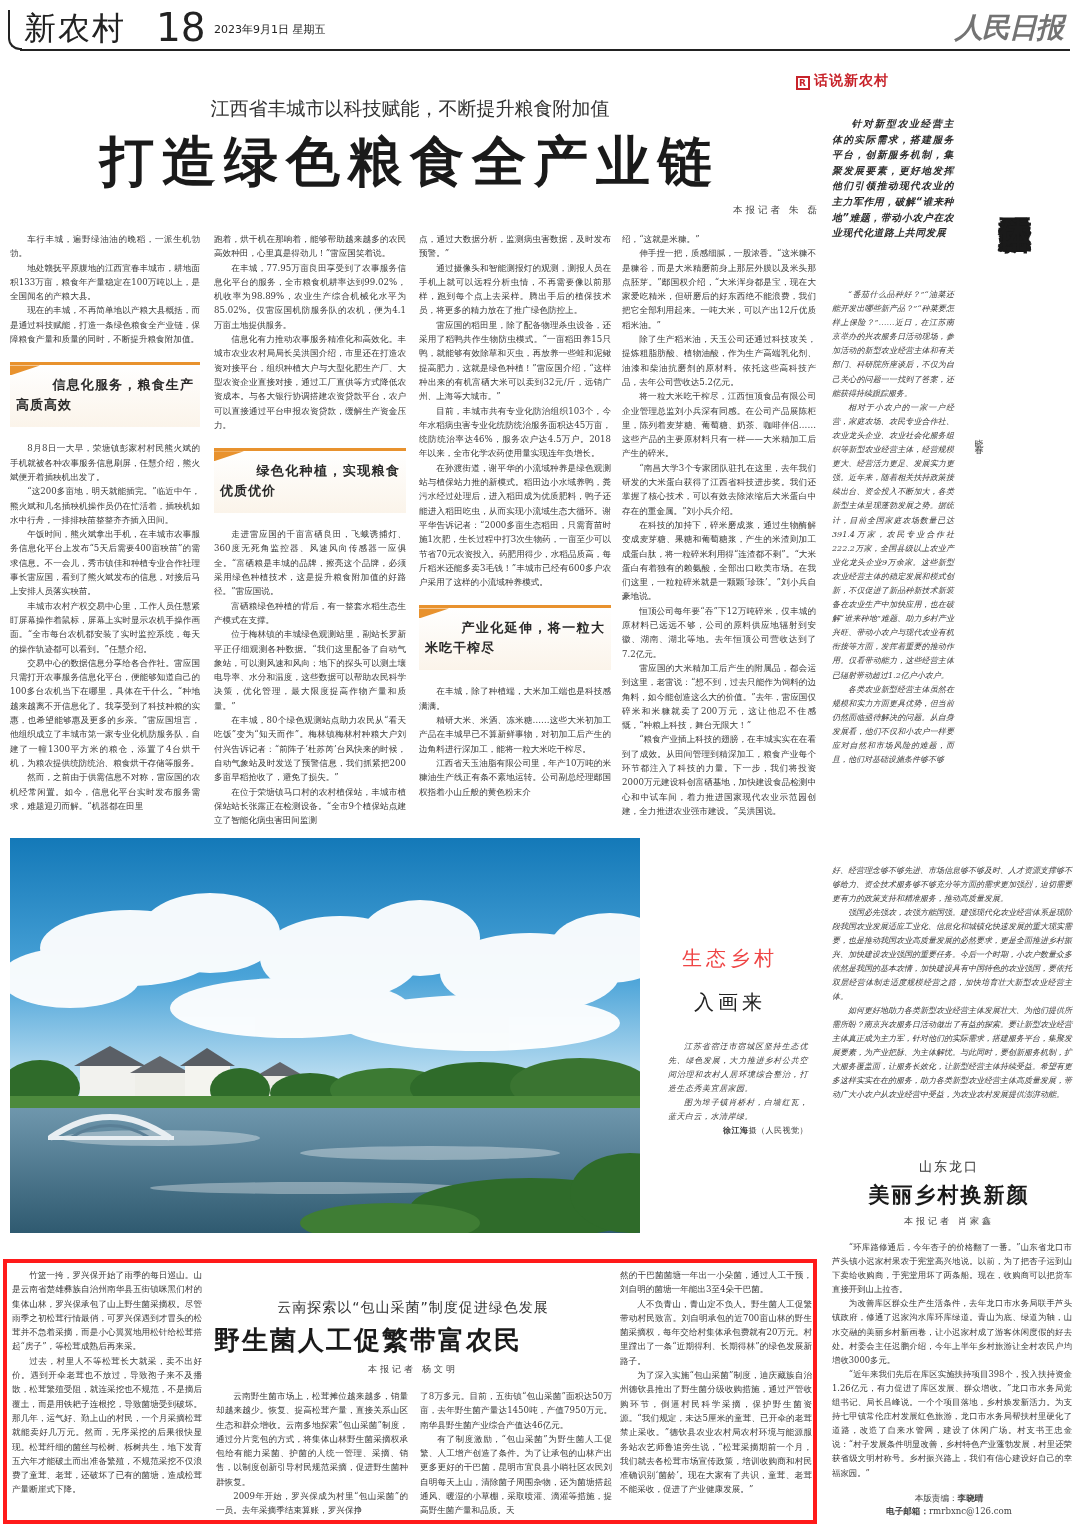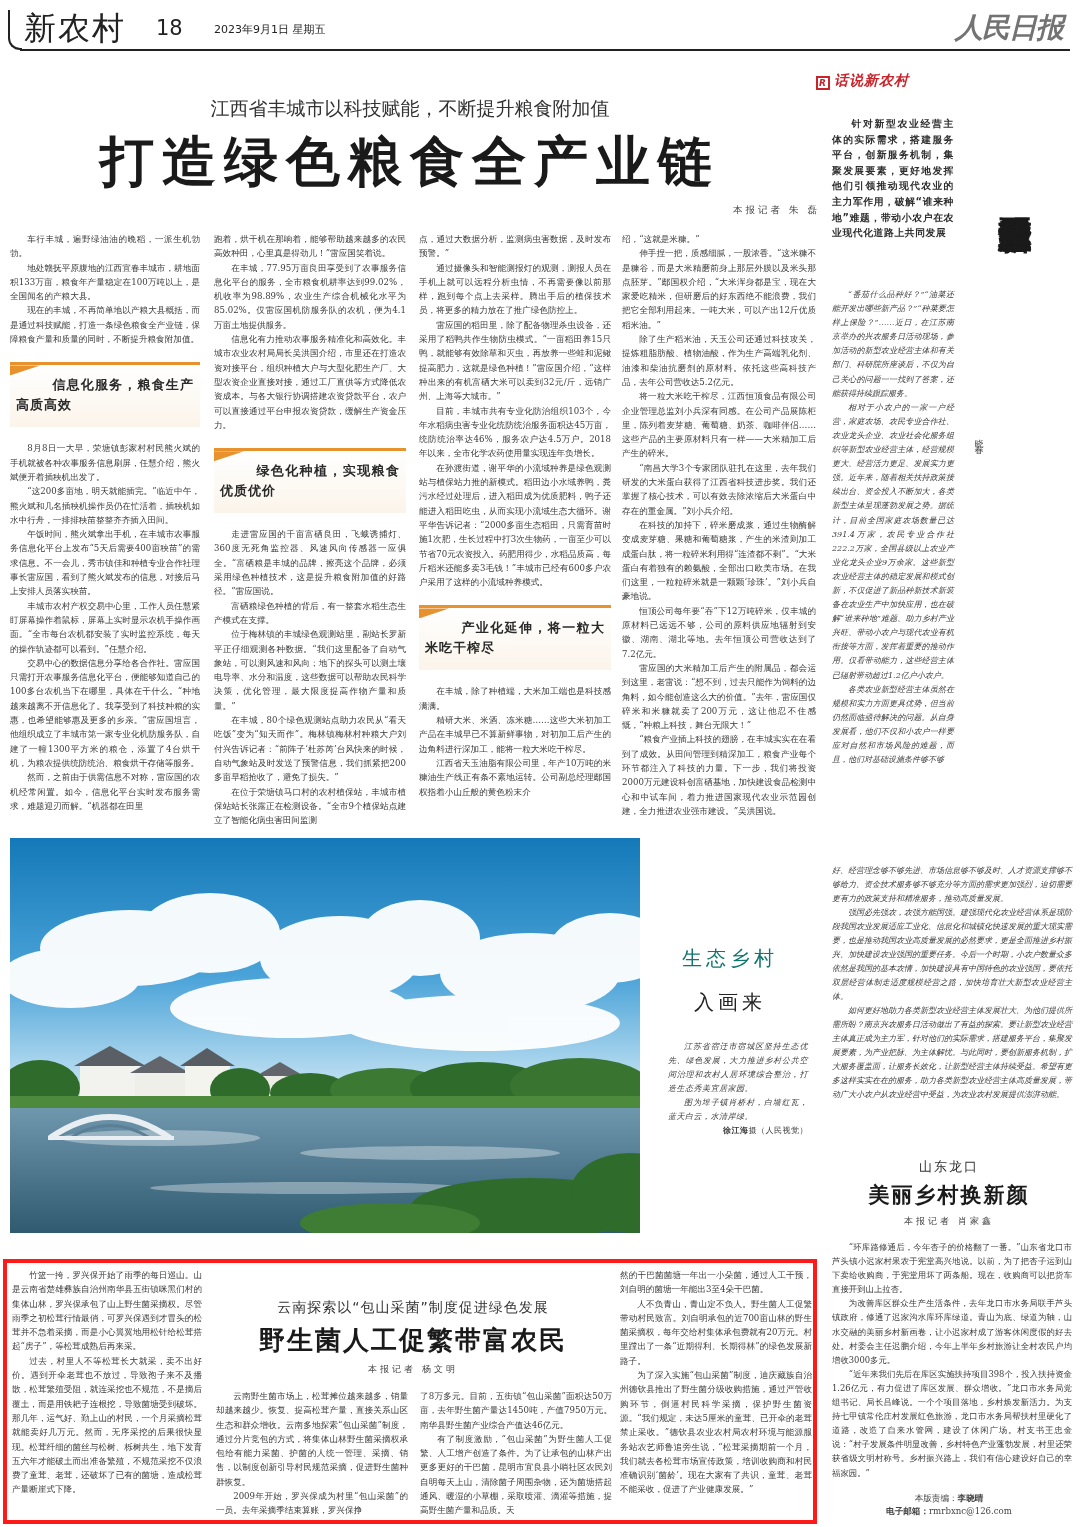--- a/index.html
+++ b/index.html
@@ -5,76 +5,76 @@
   * { box-sizing: border-box; margin: 0; padding: 0; }
   html, body { width: 1080px; height: 1527px; background: #ffffff; overflow: hidden; }
   body { position: relative; font-family: "DejaVu Serif", serif; color: #2a2a2a; }
 
   .abs { position: absolute; }
 
   
   .mast-bracket { left: 8px; top: 10px; width: 14px; height: 40px; border-left: 2px solid #222; border-bottom: 2px solid #222; border-bottom-left-radius: 12px; }
   .mast-line { left: 20px; top: 49px; width: 1050px; height: 2px; background: #222; }
   .section-name { left: 24px; top: 8px; font-family: "DejaVu Sans", sans-serif; font-size: 32px; color: #222; letter-spacing: 2px; line-height: 40px; }
-  .page-num { left: 156px; top: 8px; font-family: "DejaVu Sans", sans-serif; font-size: 21px; color: #222; line-height: 40px; }
+  .page-num { left: 156px; top: 8px; font-family: "DejaVu Sans", sans-serif; font-size: 39px; color: #222; line-height: 40px; }
   .date { left: 214px; top: 20px; font-family: "DejaVu Sans", sans-serif; font-size: 11px; color: #222; line-height: 20px; }
   .logo { left: 955px; top: 8px; font-family: "DejaVu Serif", serif; font-size: 28px; font-style: italic; font-weight: bold; color: #737373; line-height: 40px; letter-spacing: -1px; }
 
   
   .subhead { left: 0; width: 820px; top: 95px; text-align: center; font-family: "DejaVu Sans", sans-serif; font-size: 19px; color: #333; line-height: 26px; }
   .headline { left: 0; width: 820px; top: 128px; text-align: center; font-family: "DejaVu Sans", sans-serif; font-weight: bold; font-size: 54px; letter-spacing: 8px; color: #1a1a1a; line-height: 68px; }
   .byline { left: 0; width: 820px; top: 202px; text-align: right; font-size: 9.5px; color: #444; letter-spacing: 3px; line-height: 16px; }
 
   .col { font-size: 8.6px; line-height: 14.3px; color: #3a3a3a; text-align: justify; }
   .col p { text-indent: 2em; }
   .c1 { left: 10px; top: 232px; width: 190px; }
   .c2 { left: 214px; top: 232px; width: 192px; }
   .c3 { left: 419px; top: 232px; width: 192px; }
   .c4 { left: 622px; top: 232px; width: 194px; }
 
   .subsec { background: linear-gradient(#ffffff, #fbf4ea); border-top: 3px solid #e8922e; position: relative; padding: 10px 6px 12px 6px; margin: 16px 0 14px 0; }
   .subsec::before { content: ""; position: absolute; left: 0; top: 0; width: 30px; height: 10px; background: #e8922e; clip-path: polygon(0 0, 100% 0, 0 100%); }
   .subsec-text { font-family: "DejaVu Sans", sans-serif; font-weight: bold; font-size: 13px; line-height: 20px; color: #2a2a2a; text-indent: 2.8em; letter-spacing: 1px; }
 
   
-  .rb-tag { left: 816px; top: 70px; font-family: "DejaVu Sans", sans-serif; font-weight: bold; font-size: 14px; color: #c8242b; line-height: 20px; letter-spacing: 1px; font-style: italic; }
+  .rb-tag { left: 796px; top: 70px; font-family: "DejaVu Sans", sans-serif; font-weight: bold; font-size: 14px; color: #c8242b; line-height: 20px; letter-spacing: 1px; }
   .rb-tag-icon { display: inline-block; width: 14px; height: 14px; border: 2px solid #c8242b; font-size: 9px; line-height: 10px; text-align: center; margin-right: 4px; vertical-align: -1px; }
-  .rb-lead { left: 832px; top: 116px; width: 122px; font-family: "DejaVu Sans", sans-serif; font-weight: bold; font-size: 9.8px; line-height: 15.6px; color: #2e2e2e; letter-spacing: 0.6px; text-align: justify; }
+  .rb-lead { left: 832px; top: 116px; width: 122px; font-family: "DejaVu Sans", sans-serif; font-weight: bold; font-size: 9.8px; line-height: 15.6px; color: #2e2e2e; letter-spacing: 0.6px; text-align: justify; font-style: italic; }
   .rb-lead p { text-indent: 2em; }
   .rb-vtitle { left: 996px; top: 192px; width: 40px; font-family: "DejaVu Serif", serif; font-weight: bold; font-size: 33px; line-height: 42px; color: #1a1a1a; writing-mode: vertical-rl; }
   .rb-vauthor { left: 970px; top: 432px; width: 16px; font-size: 9px; line-height: 14px; color: #444; writing-mode: vertical-rl; letter-spacing: 6px; }
   .rb-body { left: 832px; top: 288px; width: 122px; font-size: 8px; line-height: 14.1px; color: #3a3a3a; font-style: italic; text-align: justify; }
   .rb-body p { text-indent: 2em; }
   .rb-body-wide { left: 832px; top: 864px; width: 240px; font-size: 8px; line-height: 14px; color: #3a3a3a; font-style: italic; text-align: justify; }
   .rb-body-wide p { text-indent: 2em; }
 
   
   .photo { left: 10px; top: 838px; width: 630px; height: 395px; overflow: hidden; background: linear-gradient(180deg, #1a86c4 0%, #4aa8dc 25%, #9fd0ee 45%, #cfe8f5 55%, #e6f2f8 60%); }
   .photo svg { display: block; }
-  .photo-title1 { left: 640px; top: 944px; width: 180px; text-align: center; font-family: "DejaVu Sans", sans-serif; font-size: 20px; letter-spacing: 4px; color: #0f766e; line-height: 28px; }
+  .photo-title1 { left: 640px; top: 944px; width: 180px; text-align: center; font-family: "DejaVu Sans", sans-serif; font-size: 20px; letter-spacing: 4px; color: #ef4444; line-height: 28px; }
   .photo-title2 { left: 640px; top: 988px; width: 180px; text-align: center; font-family: "DejaVu Sans", sans-serif; font-size: 20px; letter-spacing: 4px; color: #222; line-height: 28px; }
   .photo-cap { left: 668px; top: 1040px; width: 140px; font-size: 8px; line-height: 14px; color: #3a3a3a; text-align: justify; letter-spacing: 0.5px; font-style: italic; }
   .photo-cap p { text-indent: 2em; }
   .photo-credit { text-align: right; font-style: normal; }
   .photo-credit b { font-family: "DejaVu Sans", sans-serif; font-weight: bold; }
 
   
   .sd-sub { left: 822px; top: 1158px; width: 254px; text-align: center; font-family: "DejaVu Sans", sans-serif; font-size: 13px; color: #333; letter-spacing: 2px; line-height: 18px; }
   .sd-title { left: 822px; top: 1180px; width: 254px; text-align: center; font-family: "DejaVu Serif", serif; font-weight: bold; font-size: 21px; color: #1a1a1a; letter-spacing: 2px; line-height: 30px; }
   .sd-byline { left: 822px; top: 1214px; width: 254px; text-align: center; font-size: 9px; color: #444; letter-spacing: 3px; line-height: 14px; }
   .sd-body { left: 832px; top: 1240px; width: 240px; font-size: 8.4px; line-height: 14.1px; color: #3a3a3a; text-align: justify; }
   .sd-body p { text-indent: 2em; }
 
   .editor { left: 822px; top: 1492px; width: 254px; text-align: center; font-size: 8.6px; line-height: 13px; color: #444; }
   .editor b { font-family: "DejaVu Sans", sans-serif; }
 
   
   .hl-box { left: 3px; top: 1259px; width: 814px; height: 265px; border: 4px solid #ff1a1a; }
   .yn-sub { left: 214px; top: 1297px; width: 398px; text-align: center; font-family: "DejaVu Sans", sans-serif; font-size: 14px; color: #333; line-height: 20px; letter-spacing: 1px; }
-  .yn-title { left: 214px; top: 1322px; width: 398px; text-align: center; font-family: "DejaVu Serif", serif; font-weight: bold; font-size: 26px; color: #1a1a1a; line-height: 36px; letter-spacing: 2px; }
+  .yn-title { left: 214px; top: 1322px; width: 398px; font-family: "DejaVu Serif", serif; font-weight: bold; font-size: 26px; color: #1a1a1a; line-height: 36px; letter-spacing: 2px; }
   .yn-byline { left: 214px; top: 1362px; width: 398px; text-align: center; font-size: 9px; color: #444; letter-spacing: 3px; line-height: 14px; }
   .yn-c1 { left: 12px; top: 1268px; width: 190px; }
   .yn-c2 { left: 216px; top: 1389px; width: 192px; }
   .yn-c3 { left: 420px; top: 1389px; width: 192px; }
   .yn-c4 { left: 620px; top: 1268px; width: 192px; }
 </style>
 </head>
 <body>
 
 <div class="abs mast-bracket"></div>

